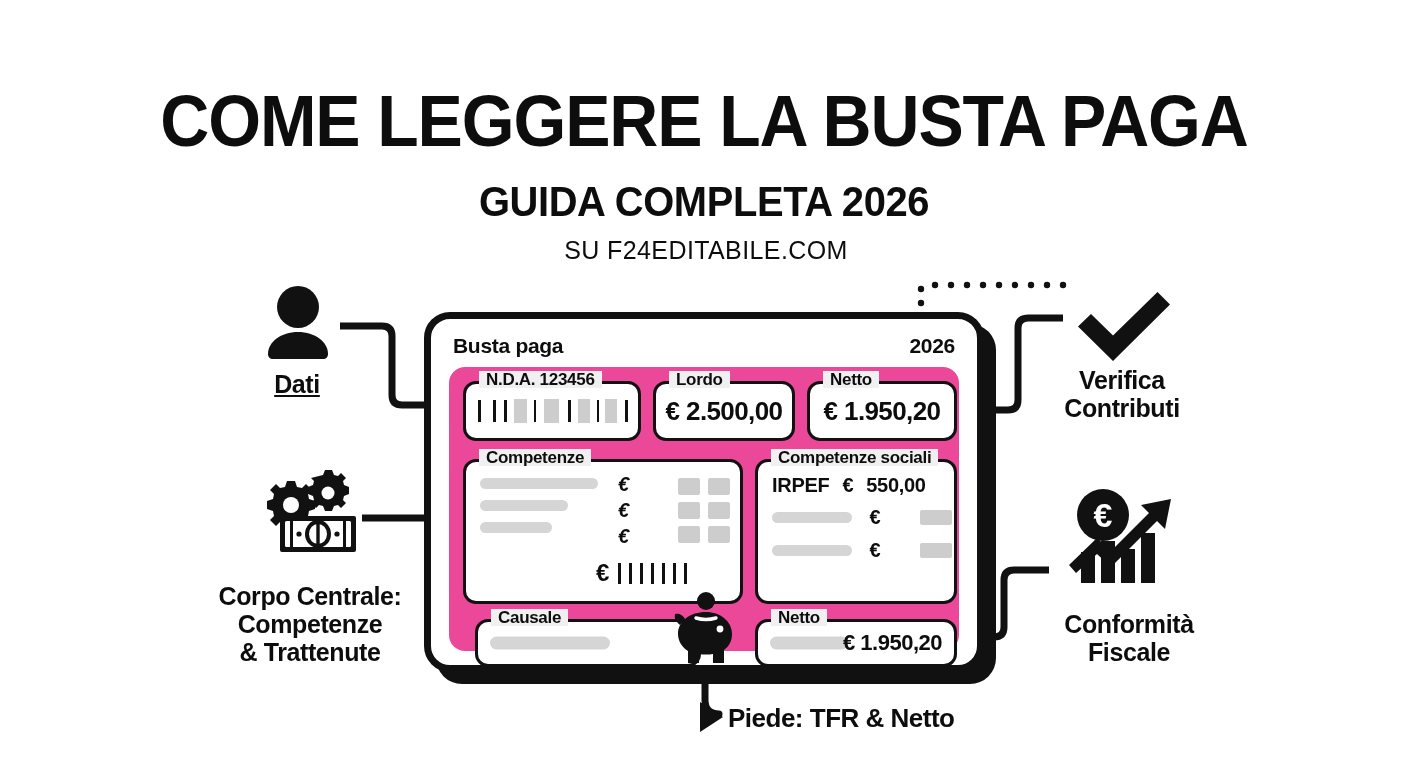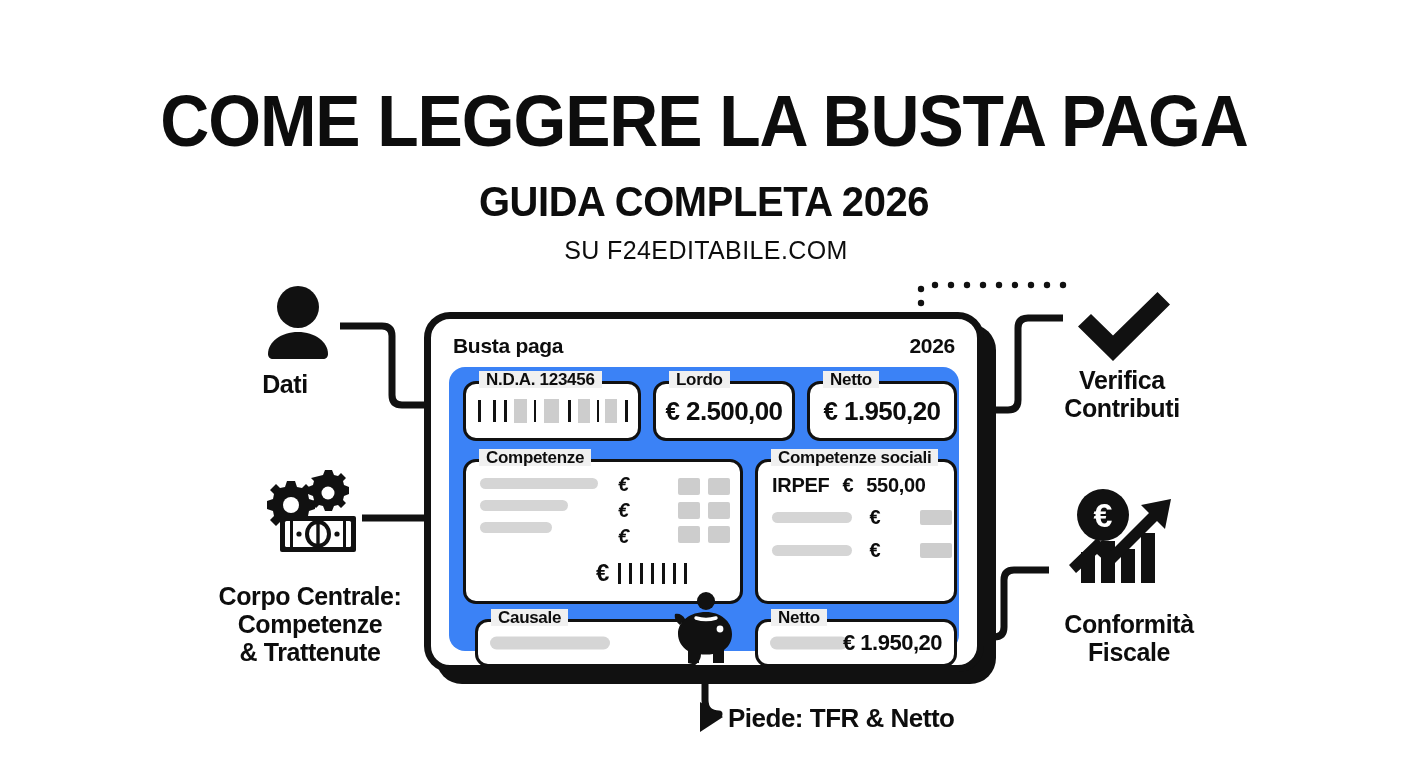--- a/index.html
+++ b/index.html
@@ -39,21 +39,21 @@
   }
   .card-head{
     position:absolute;left:22px;right:22px;top:12px;height:30px;
     display:flex;align-items:center;justify-content:space-between;
   }
   .card-head .ttl{font-size:21px;font-weight:700;letter-spacing:-.3px;}
   .card-head .yr{font-size:21px;font-weight:700;letter-spacing:-.3px;}
 
   .sheet{
     position:absolute;left:18px;right:18px;top:48px;bottom:14px;
-    background:#3b82f6;border-radius:16px;padding-left:31px;
+    background:#ec4899;border-radius:16px;padding-left:31px;
   }
 
   
   .fbox{position:absolute;border:3px solid #111;border-radius:13px;background:#fff;box-sizing:border-box;}
   .flegend{
     position:absolute;top:-13px;left:13px;background:#f0f0f0;padding:0 7px;
     font-size:17px;font-weight:700;letter-spacing:-.3px;line-height:1;white-space:nowrap;
   }
   .fval{
     position:absolute;left:0;right:0;top:50%;transform:translateY(-50%);
@@ -273,21 +273,21 @@
     <path fill="#111" d="M38 20c-16 0-28 9-28 22 0 7 4 13 10 17v12h11V62c2 .4 4.5.6 7 .6s5-.2 7-.6v9h11V58c5-3.5 8-9 8-16 0-13-12-22-26-22z"></path>
     <path fill="#111" d="M12 33c-4-3-6-7-5-11 4-1 8 1 10 5z"></path>
     <circle cx="52" cy="37" r="3.4" fill="#fff"></circle>
     <path d="M28 26q10 3 20 0" stroke="#fff" stroke-width="3.4" fill="none" stroke-linecap="round"></path>
   </svg>
 
   <svg class="icn" style="left:262px;top:286px;width:72px;height:74px;" viewBox="0 0 72 74">
     <circle cx="36" cy="21" r="21" fill="#111"></circle>
     <path fill="#111" d="M36 46c-17 0-30 10-30 22 0 3 2 5 5 5h50c3 0 5-2 5-5 0-12-13-22-30-22z"></path>
   </svg>
-  <div class="side" style="left:172px;top:370px;width:226px;">
+  <div class="side" style="left:184px;top:370px;width:226px;text-decoration:underline;">
     <div>Dati</div>
   </div>
 
   <svg class="icn" style="left:244px;top:470px;width:118px;height:86px;" viewBox="0 0 118 86">
 
     <path fill="#111" d="M36 18l5-1 2-6 8 0 2 6 5 1 4-4 6 6-4 4 1 5 6 2 0 8-6 2-1 5 4 4-6 6-4-4-5 1-2 6-8 0-2-6-5-1-4 4-6-6 4-4-1-5-6-2 0-8 6-2 1-5-4-4 6-6z"></path>
     <circle cx="47" cy="35" r="8" fill="#fff"></circle>
 
     <path fill="#111" d="M75 6l4-1 2-5 7 0 2 5 4 1 3-3 5 5-3 3 1 4 5 2 0 7-5 2-1 4 3 3-5 5-3-3-4 1-2 5-7 0-2-5-4-1-3 3-5-5 3-3-1-4-5-2 0-7 5-2 1-4-3-3z"></path>
     <circle cx="84" cy="23" r="6.5" fill="#fff"></circle>

